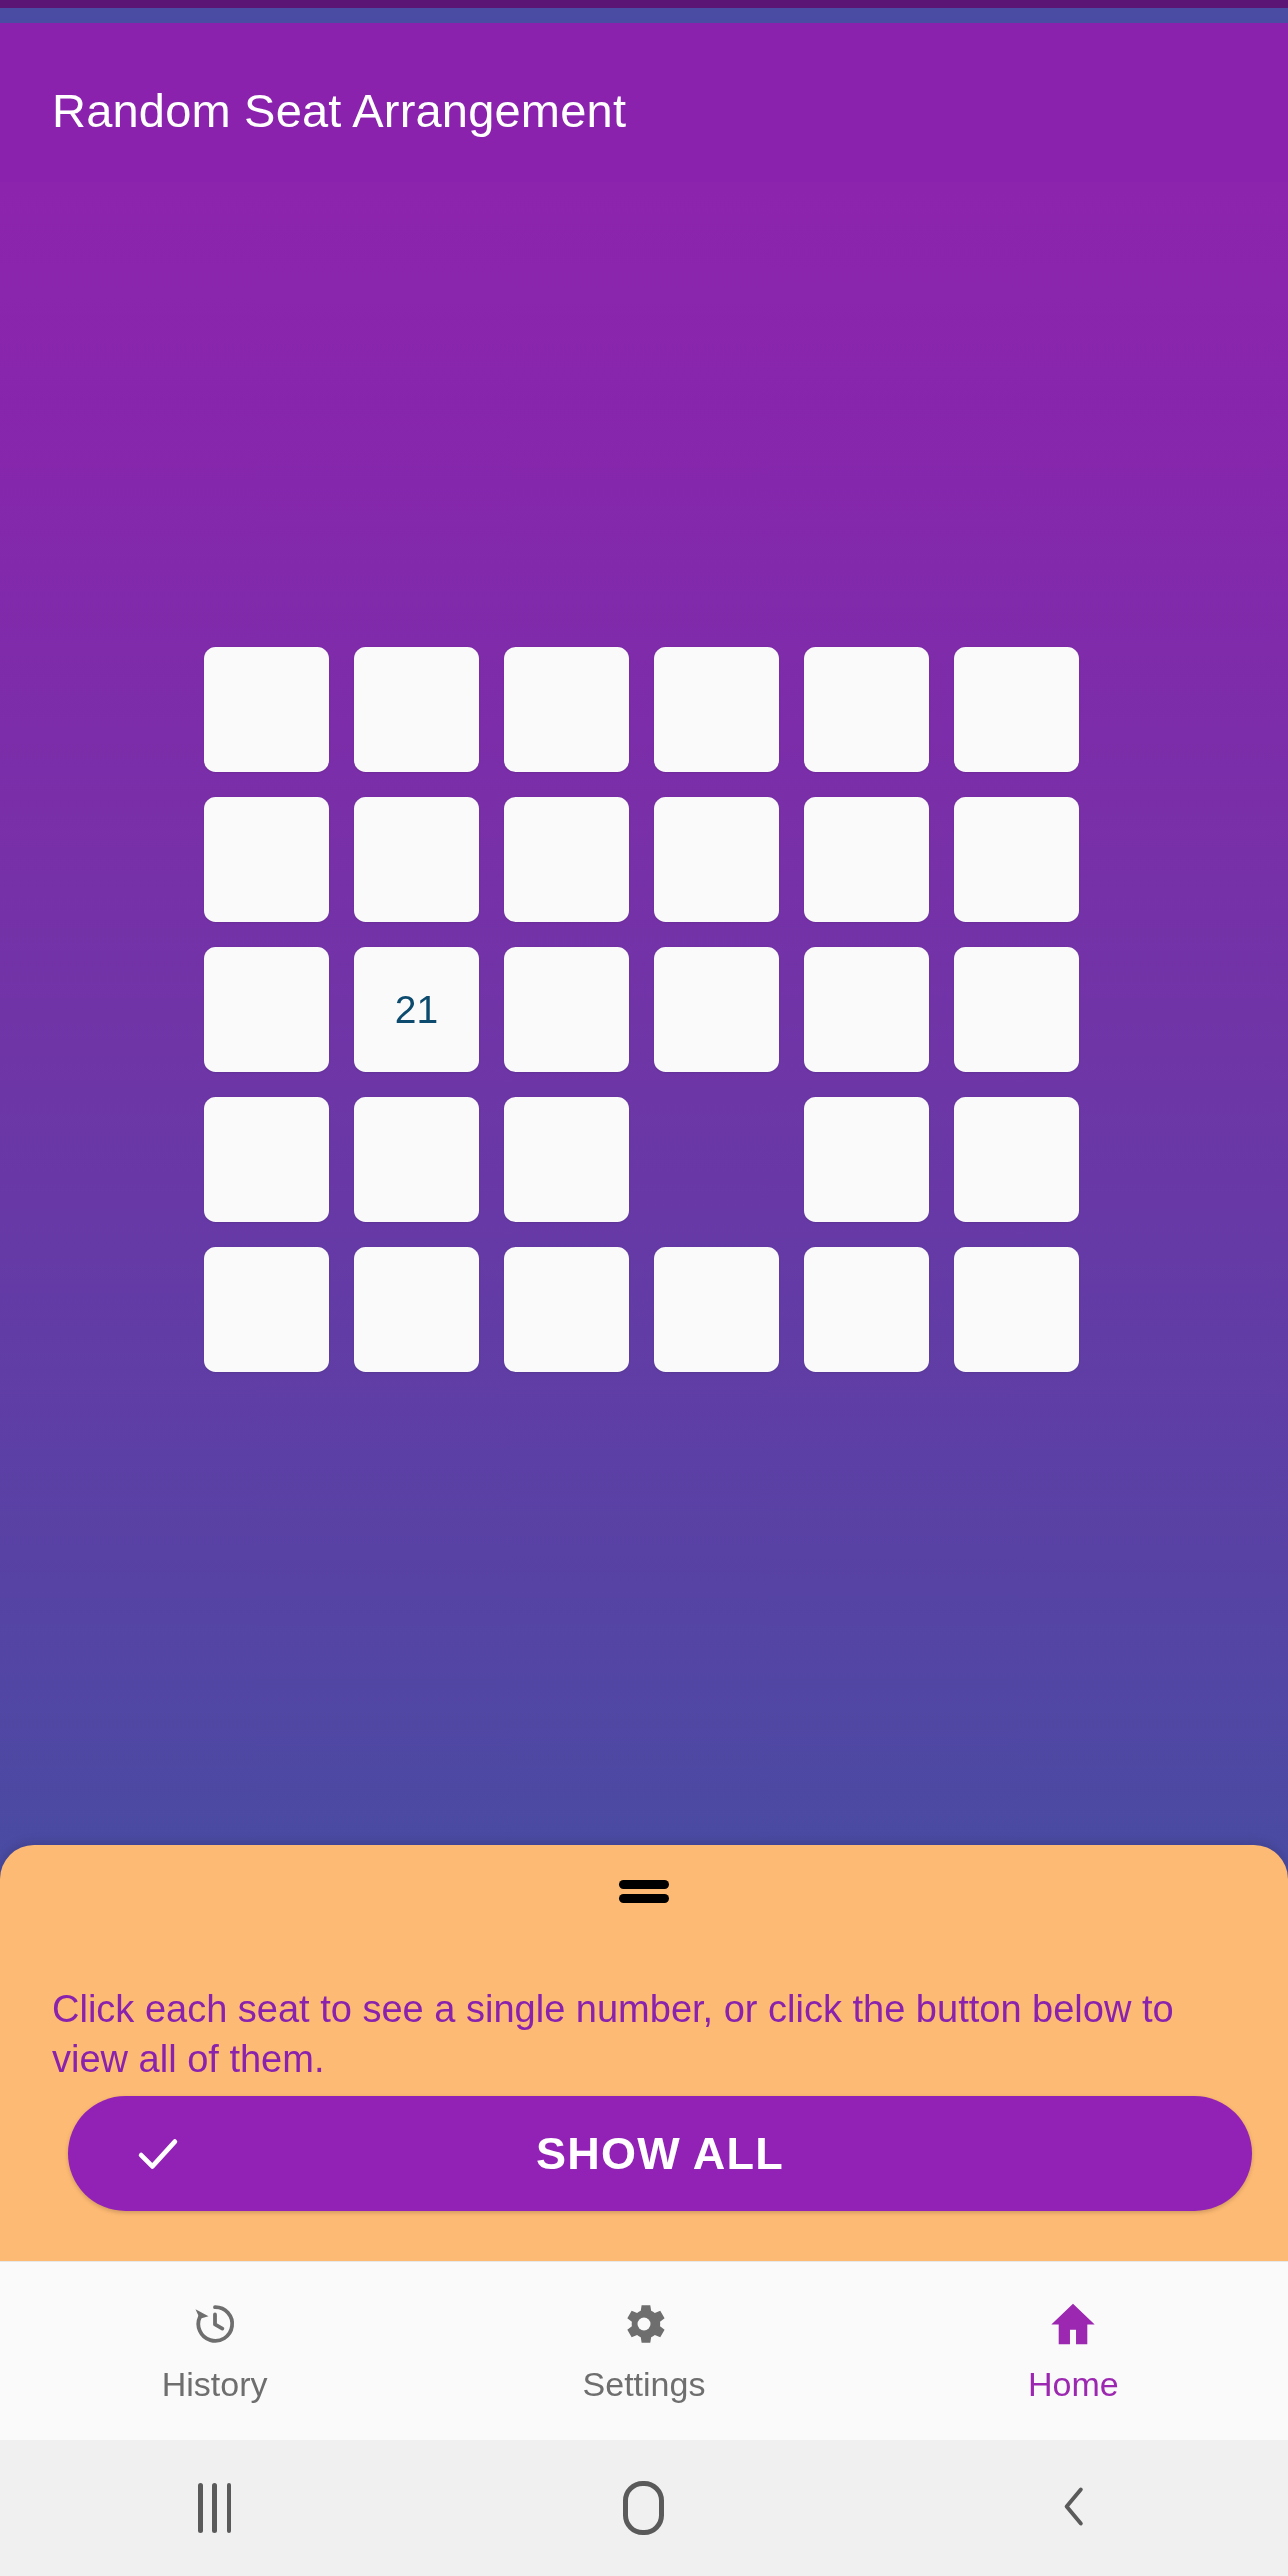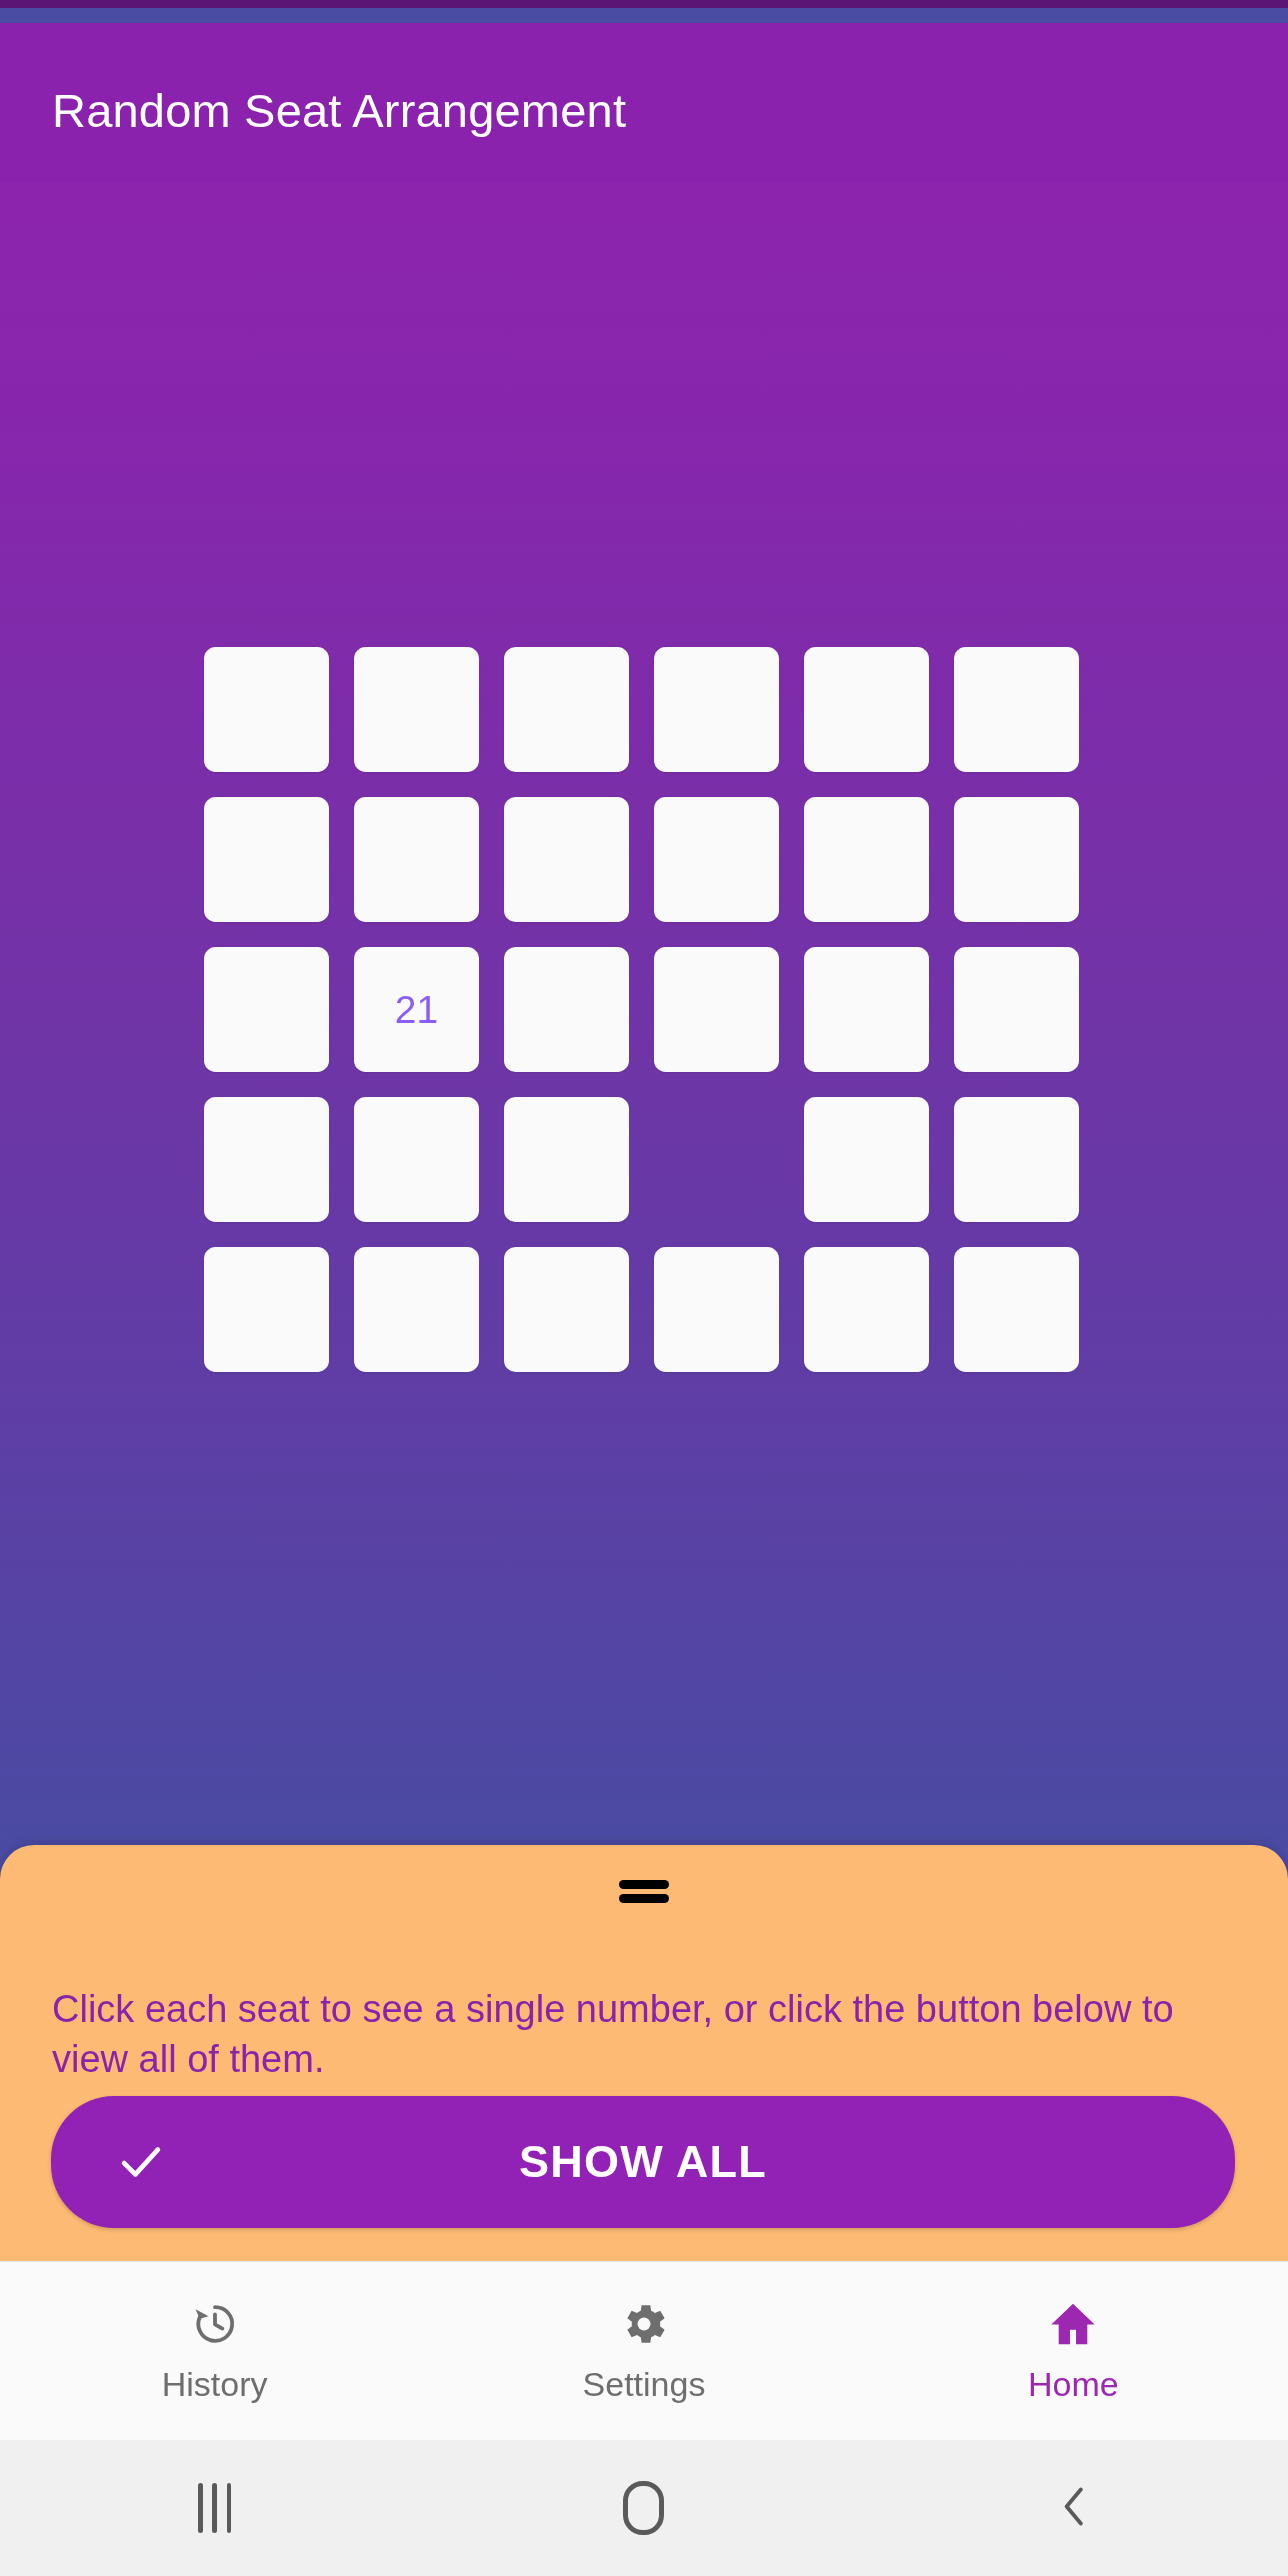--- a/index.html
+++ b/index.html
@@ -71,21 +71,21 @@
   }
   .seat {
     width: 125px;
     height: 125px;
     background: #FAFAFA;
     border-radius: 11.6px;
     display: flex;
     align-items: center;
     justify-content: center;
     font-size: 39px;
-    color: #8b5cf6;
+    color: #0c4a6e;
     font-weight: 400;
     box-shadow: 0 0.9px 1.8px rgba(0,0,0,0.10);
     cursor: pointer;
   }
   .seat.empty {
     background: transparent;
     box-shadow: none;
     cursor: default;
   }
 
@@ -127,23 +127,23 @@
     width: 1190px;
     color: #8A22AD;
     font-size: 38px;
     line-height: 1.32;
     font-weight: 400;
   }
 
   .show-all-button {
     position: absolute;
     top: 2096px;
-    left: 51px;
+    left: 68px;
     width: 1184px;
-    height: 132px;
+    height: 115px;
     background: #9222B5;
     border: none;
     border-radius: 63px;
     display: flex;
     align-items: center;
     cursor: pointer;
     box-shadow: 0 1.8px 4.5px rgba(0,0,0,0.18);
   }
   .show-all-check {
     position: absolute;

